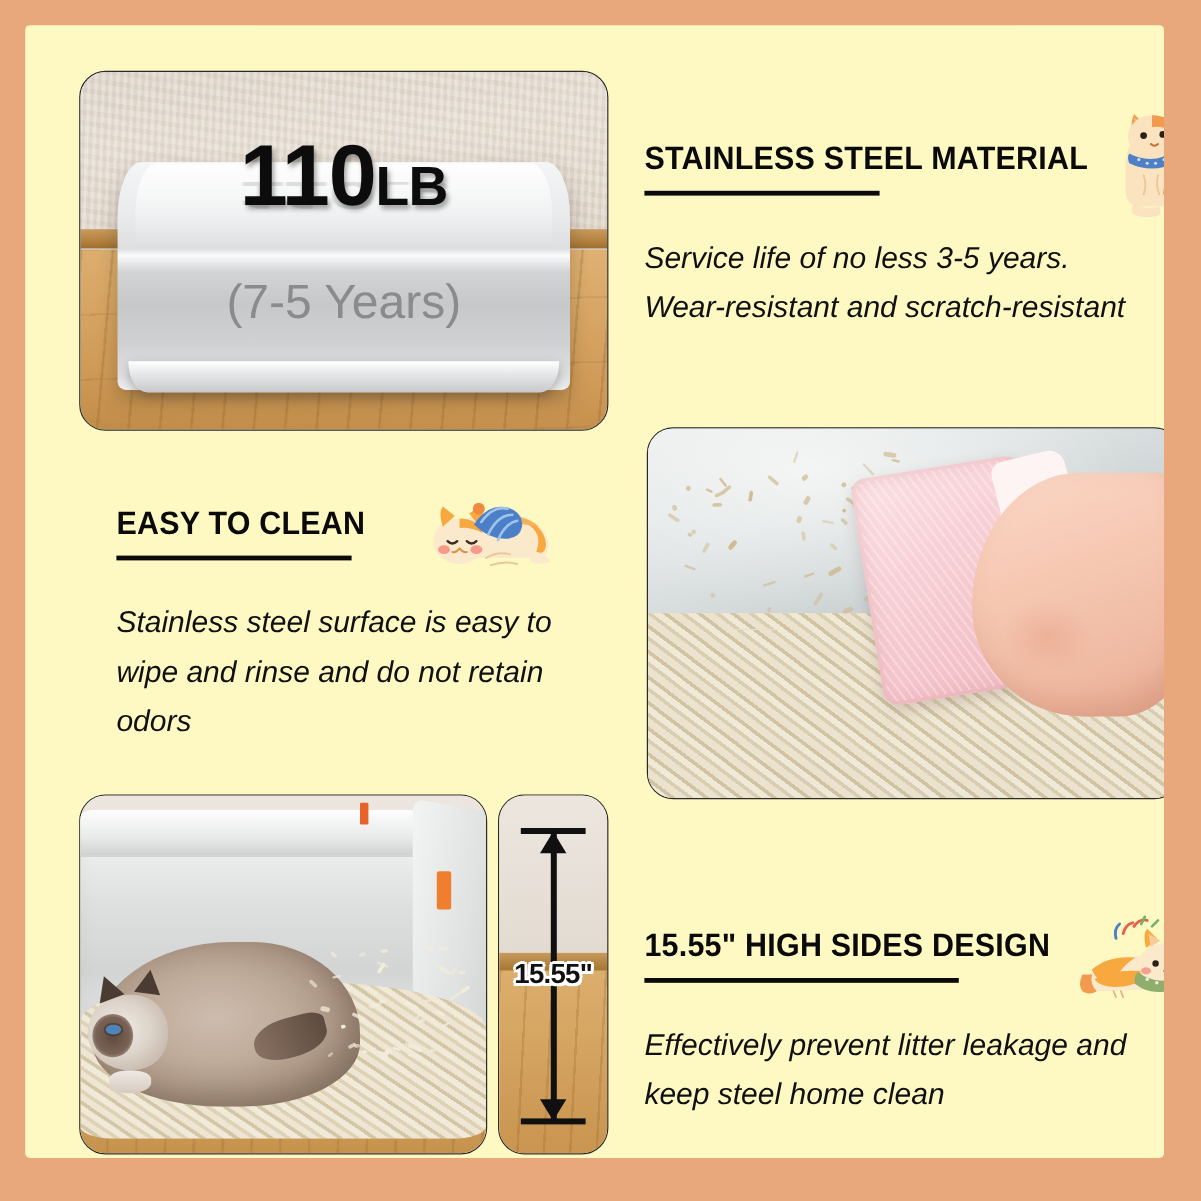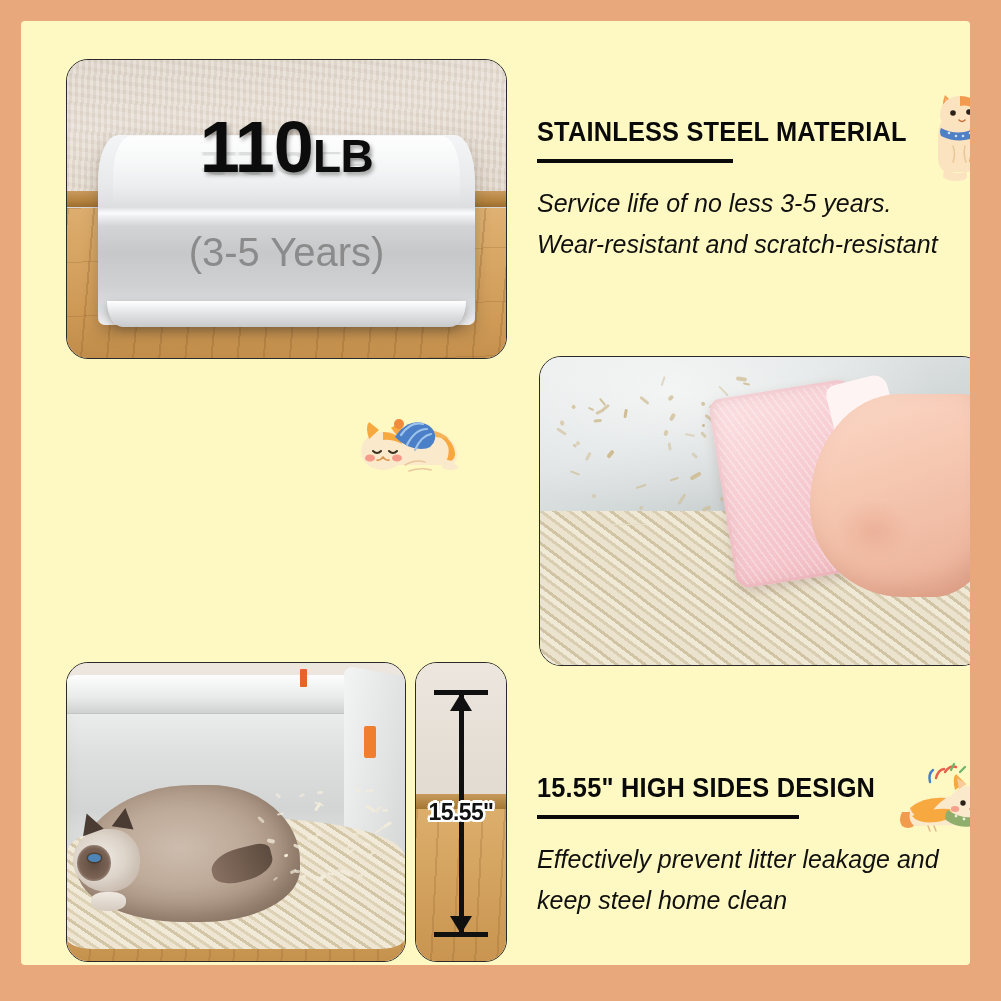--- a/index.html
+++ b/index.html
@@ -312,21 +312,21 @@
     font-stretch: condensed;
     transform: scaleX(.94);
     transform-origin: left center;
   }
   .rule { margin-top: 11px; height: 3.5px; background: #0a0a0a; }
   #block-material .rule { width: 196px; }
   #block-clean    .rule { width: 196px; }
   #block-sides    .rule { width: 262px; }
 
   .body {
-    margin-top: 20px;
+    margin-top: 32px;
     font-size: 25px;
     font-style: italic;
     line-height: 41px;
     color: #101010;
   }
 
   
   .sticker { position: absolute; }
   #cat-sit  { left: 893px; top: 55px;  width: 86px; height: 108px; }
   #cat-sleep{ left: 318px; top: 382px; width: 126px; height: 76px; }
@@ -346,21 +346,21 @@
       <div class="p1-floor"></div>
       <div class="p1-box">
         <div class="p1-lip"></div>
       </div>
       <div class="p1-reflect">
         <span class="big">110</span><span class="sml">LB</span>
       </div>
       <div class="p1-label-main">
         <span class="big">110</span><span class="sml">LB</span>
       </div>
-      <div class="p1-label-sub">(3-5 Years)</div>
+      <div class="p1-label-sub">(7-5 Years)</div>
     </div>
 
     <div class="photo" id="photo-wipe">
       <div class="p2-steel"></div>
       <div class="p2-litter"></div>
       <div class="p2-crumbs" id="crumb-host">
           <i style="left: 57.3174%; top: 28.1309%; width: 8.42292px; height: 4.36902px; transform: rotate(120.993deg); opacity: 0.71;"></i>
           <i style="left: 83.5098%; top: 86.0407%; width: 3.7456px; height: 4.3937px; transform: rotate(37.7341deg); opacity: 0.55;"></i>
           <i style="left: 95.305%; top: 5.54921%; width: 6.84064px; height: 2.07261px; transform: rotate(12.9588deg); opacity: 0.79;"></i>
           <i style="left: 88.7053%; top: 76.1004%; width: 10.4122px; height: 2.15291px; transform: rotate(111.261deg); opacity: 0.7;"></i>
@@ -485,20 +485,25 @@
       <div class="dim-arrow-dn"></div>
       <div class="dim-value">15.55"</div>
     </div>
 
     <div class="block" id="block-material">
       <div class="heading">STAINLESS STEEL MATERIAL</div>
       <div class="rule"></div>
       <div class="body">Service life of no less 3-5 years. Wear-resistant and scratch-resistant</div>
     </div>
 
+    <div class="block" id="block-clean">
+      <div class="heading">EASY TO CLEAN</div>
+      <div class="rule"></div>
+      <div class="body">Stainless steel surface is easy to wipe and rinse and do not retain odors</div>
+    </div>
 
     <div class="block" id="block-sides">
       <div class="heading">15.55" HIGH SIDES DESIGN</div>
       <div class="rule"></div>
       <div class="body">Effectively prevent litter leakage and keep steel home clean</div>
     </div>
 
     <div class="sticker" id="cat-sit">
       <svg viewBox="0 0 86 108">
         <g stroke="none">

